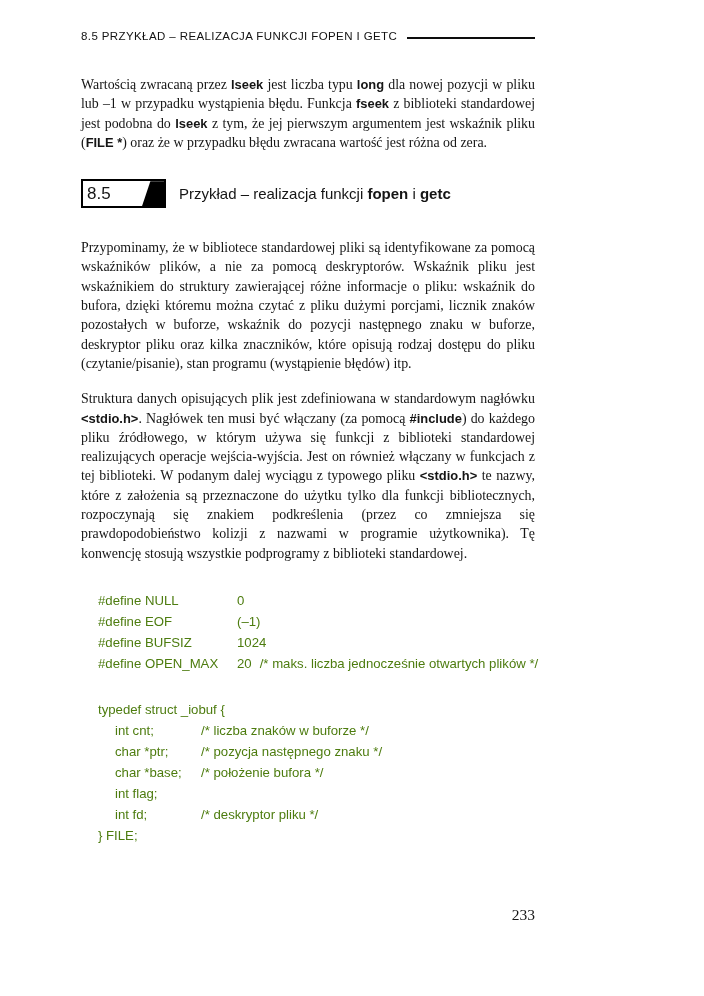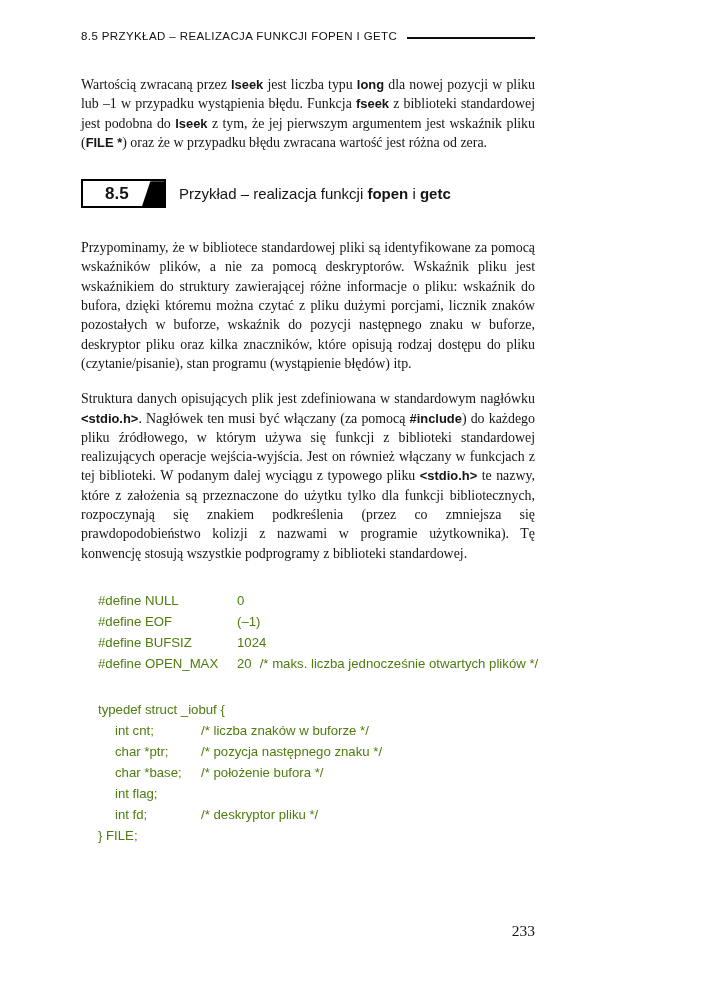--- a/index.html
+++ b/index.html
@@ -36,21 +36,21 @@
   }
   
   .section-head { display: flex; align-items: center; margin: 27px 0 30px 0; }
   .sec-box {
     position: relative; width: 85px; height: 29px;
     border: 2.5px solid #000; flex: 0 0 auto;
     display: flex; align-items: center; overflow: hidden;
   }
   .sec-num {
     font-family: "Liberation Sans", sans-serif;
-    font-weight: 700; font-size: 17px; padding-left: 22px;
+    font-weight: 400; font-size: 17px; padding-left: 4px;
   }
   .sec-ornament {
     position: absolute; top: 0; right: 0; height: 100%; width: 22px;
     background: #000;
     clip-path: polygon(38% 0, 100% 0, 100% 100%, 0 100%);
   }
   .sec-title {
     font-family: "Liberation Sans", sans-serif;
     font-size: 15px; font-weight: 400; margin: 0 0 0 13px;
   }
@@ -63,21 +63,21 @@
     color: #4d7c0f;
   }
   .code-row { display: flex; white-space: pre; }
   .code-row.ind { padding-left: 17px; }
   .def-head { min-width: 139px; }
   .mem { min-width: 78px; }
   .code-comment { margin-left: 8px; }
   .code-struct { margin-top: 25px; }
   
   .page-number {
-    position: absolute; right: 81px; bottom: 56px;
+    position: absolute; right: 81px; bottom: 72px;
     font-size: 15.5px;
   }
 </style>
 </head>
 <body>
 
 <div class="page">
 
   <div class="running-head">
     <span class="rh-text">8.5 PRZYKŁAD – REALIZACJA FUNKCJI FOPEN I GETC</span>

